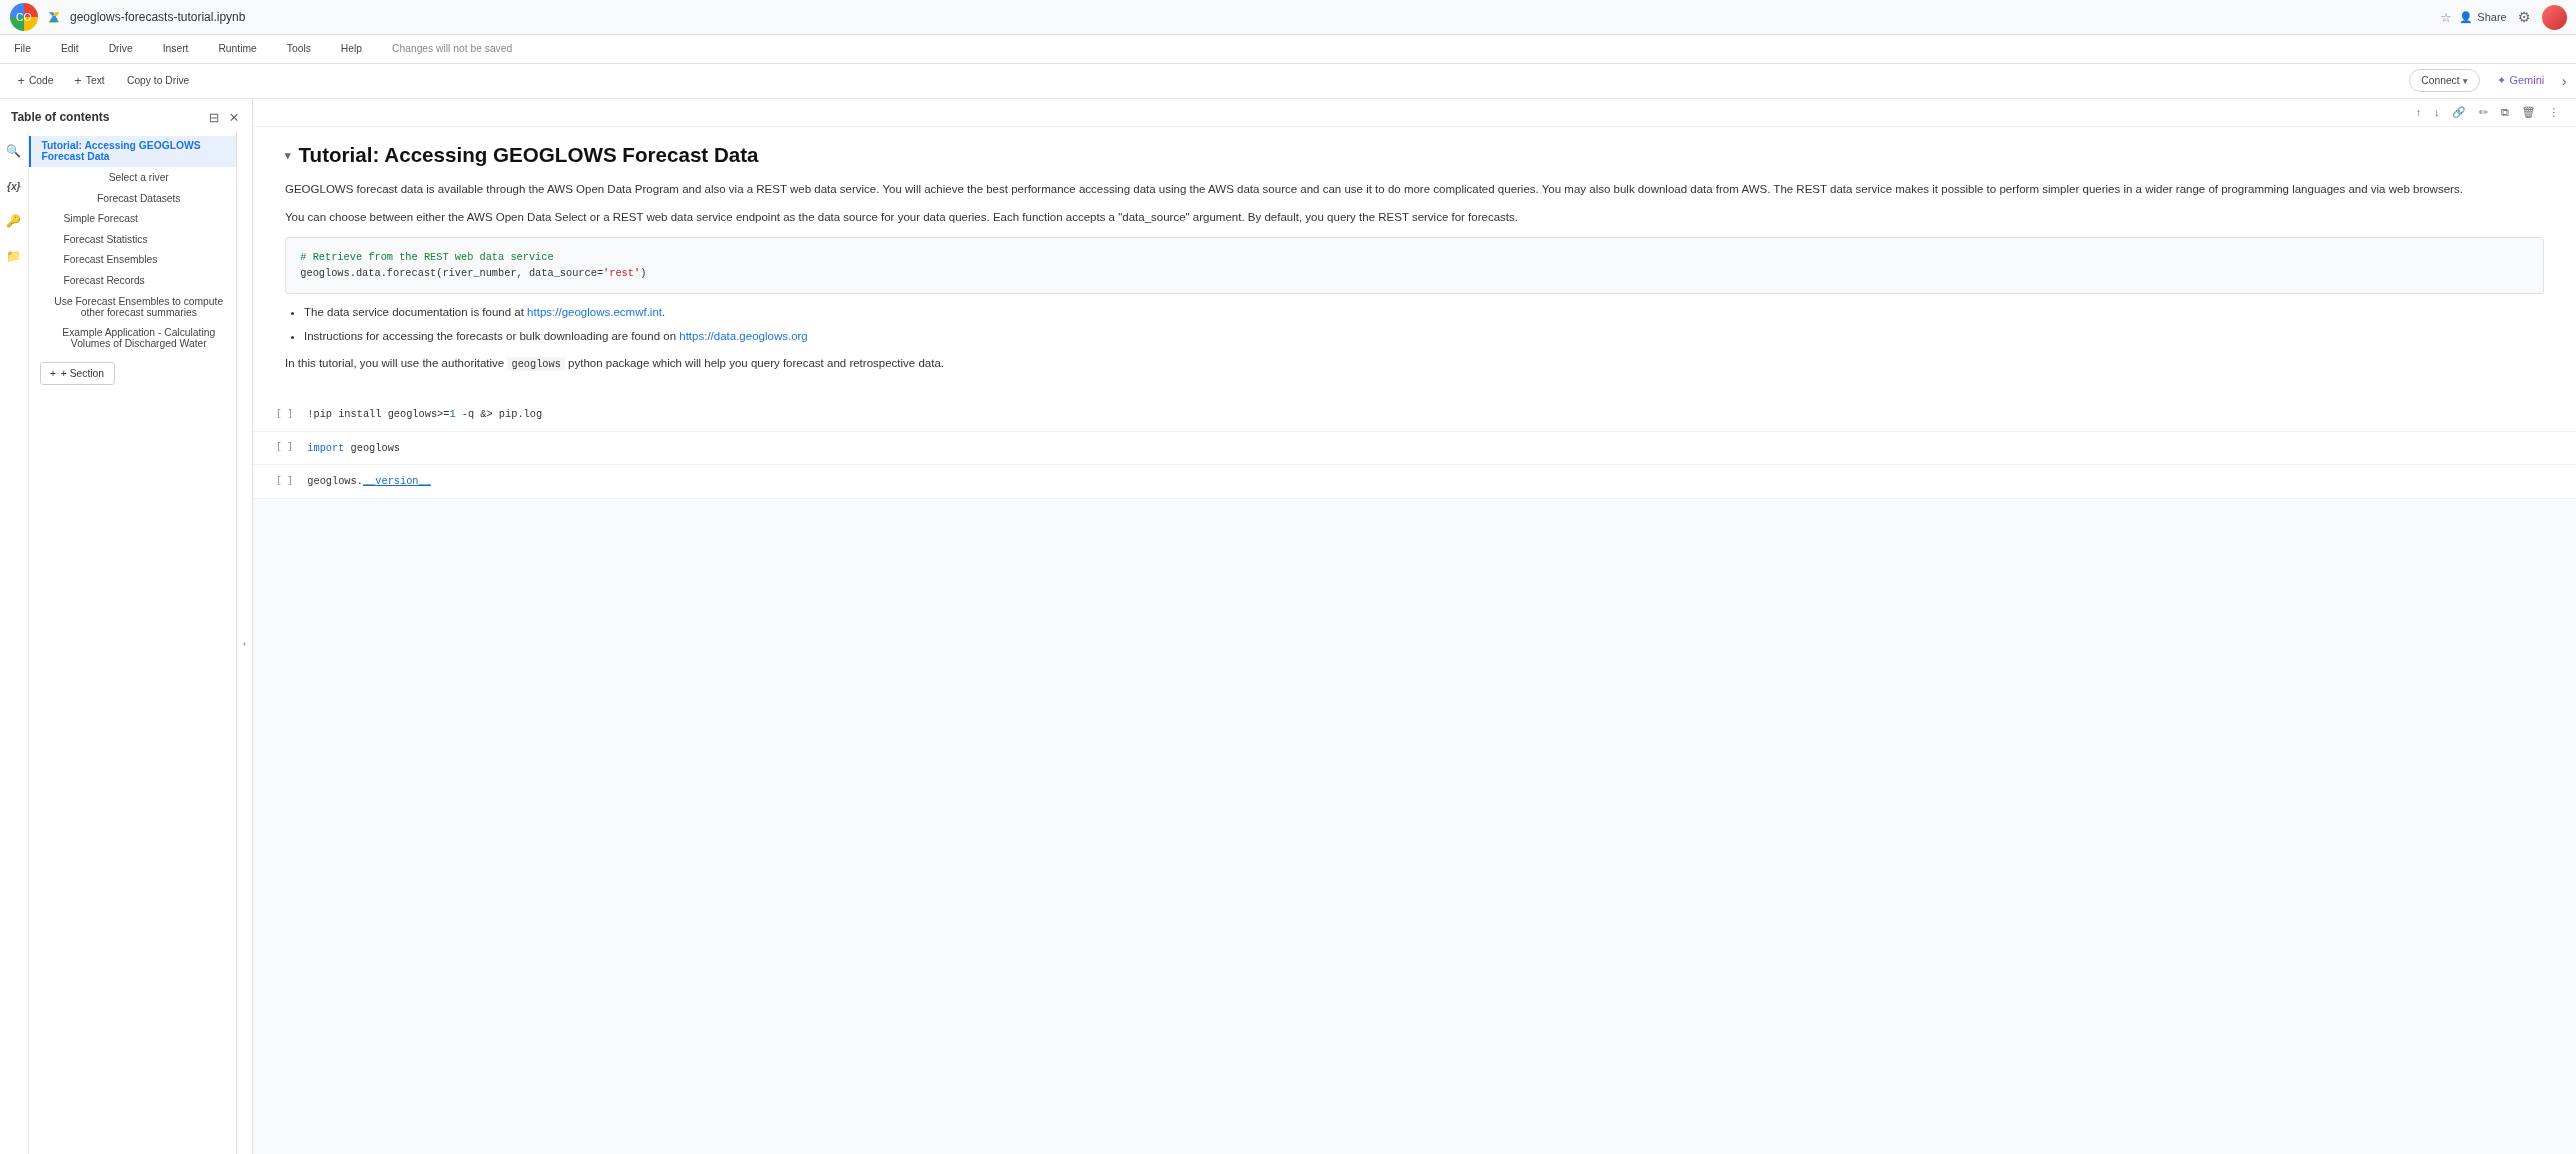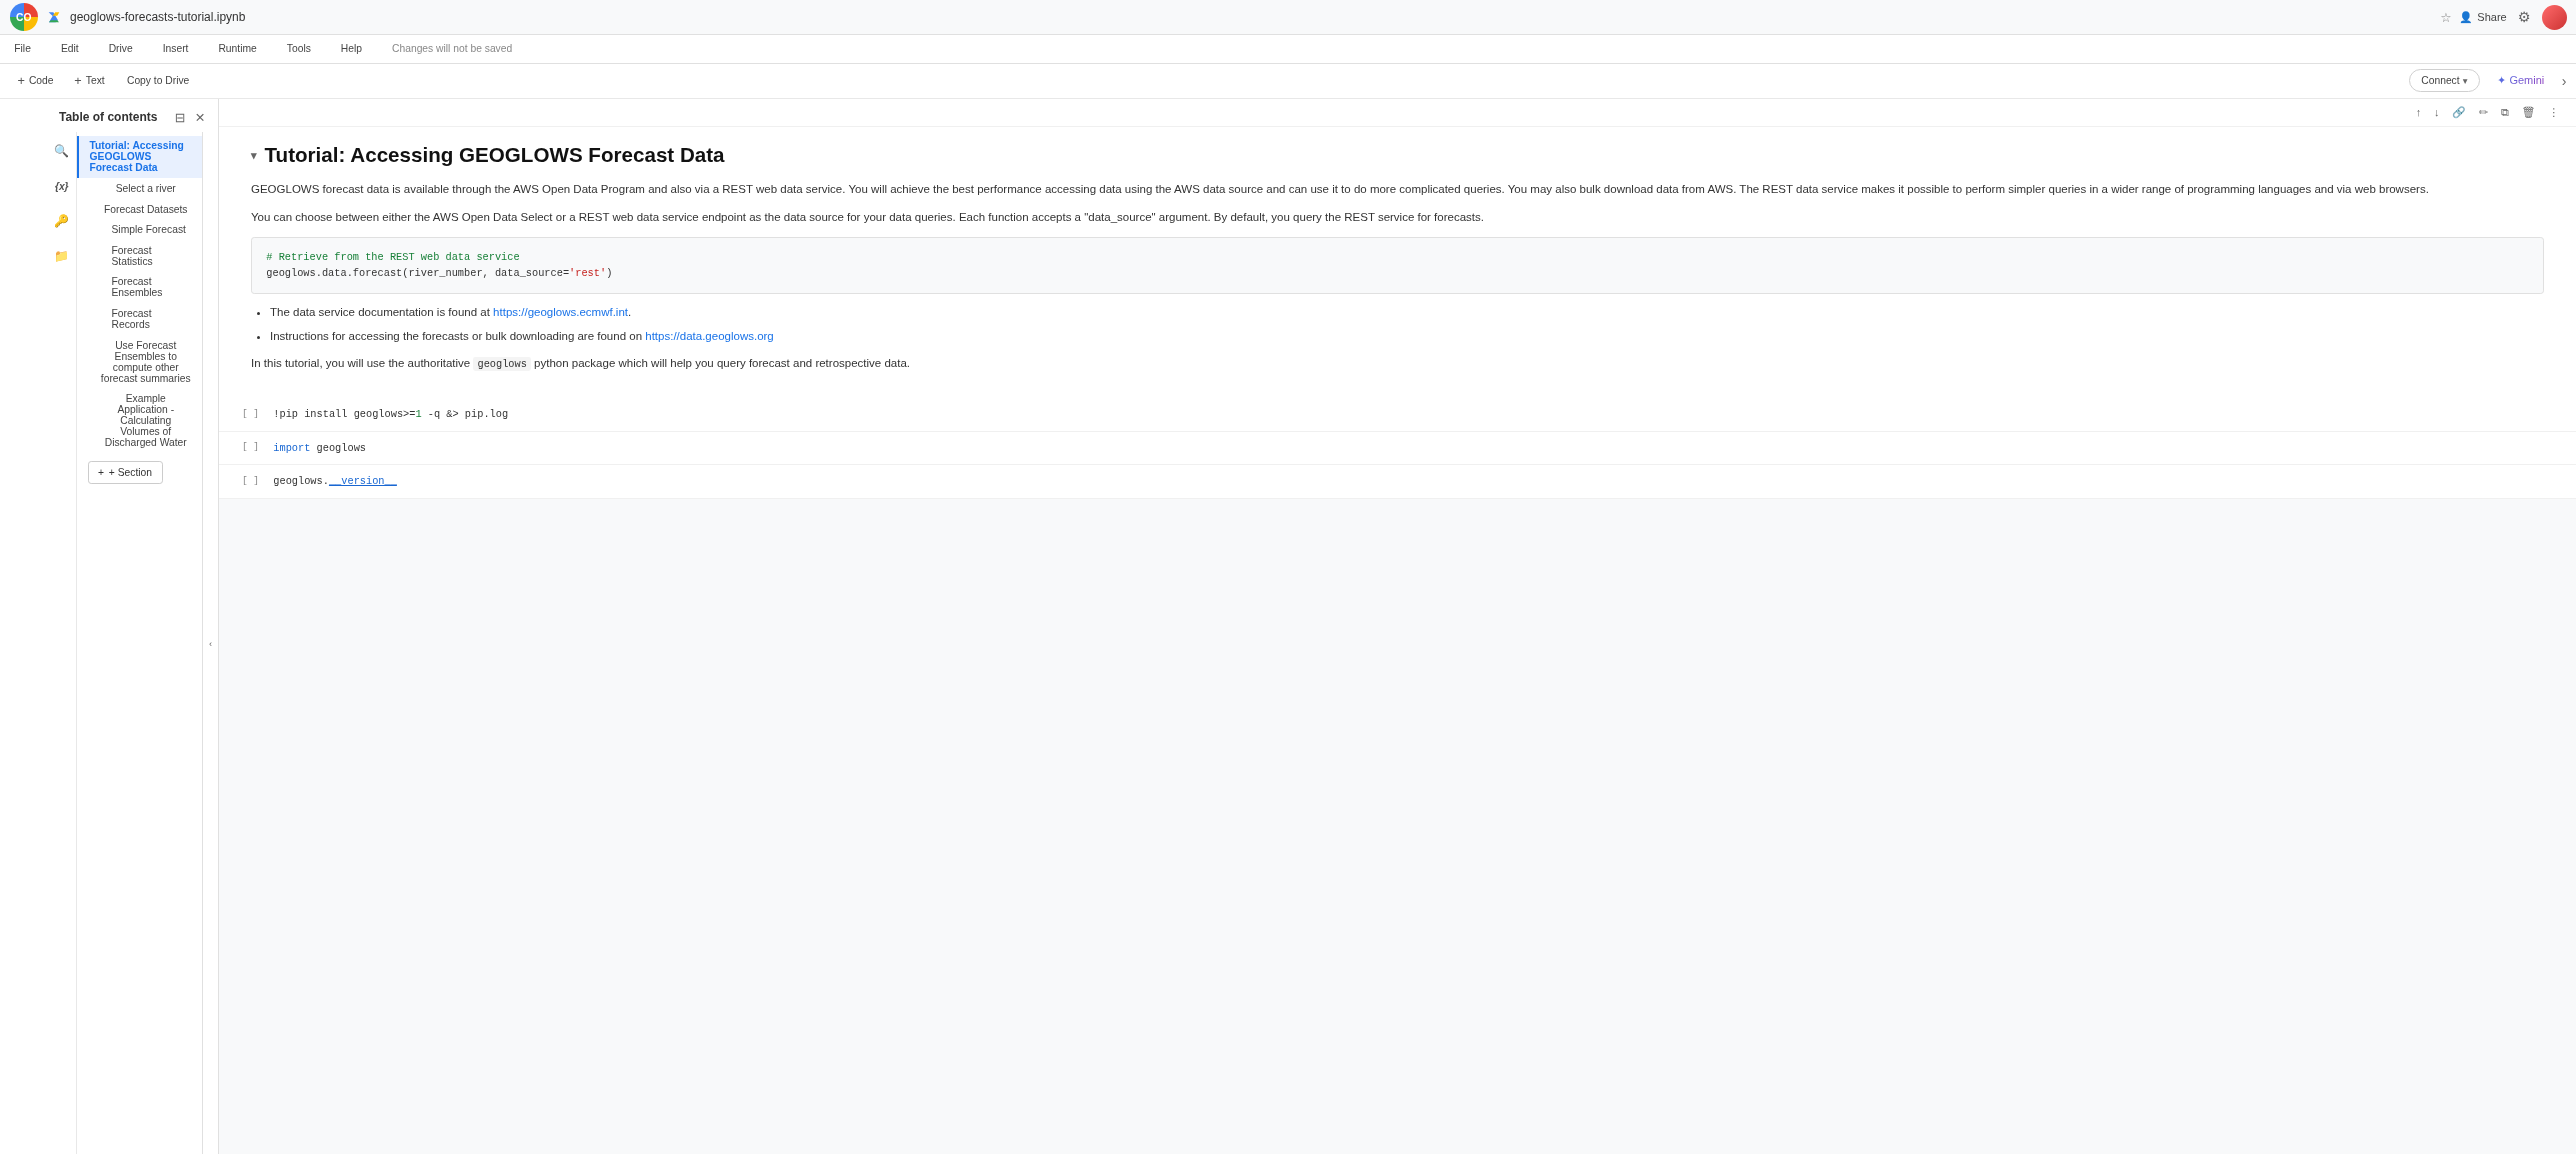--- a/index.html
+++ b/index.html
@@ -13,21 +13,21 @@
       background: #f8f9fa;
       border-bottom: 0.8px solid #e0e0e0;
       height: 35px;
       gap: 8px;
     }
     .chrome-logo {
       width: 28.5px; height: 28.5px;
       border-radius: 50%;
       background: conic-gradient(#ea4335 0deg 90deg, #fbbc04 90deg 180deg, #34a853 180deg 270deg, #4285f4 270deg 360deg);
       display: flex; align-items: center; justify-content: center;
-      font-weight: bold; color: white; font-size: 10.3px;
+      font-weight: normal; color: white; font-size: 10.3px;
       flex-shrink: 0;
     }
     .chrome-title {
       font-size: 12px; color: #333; font-weight: 400; flex: 1;
     }
     .star-icon { color: #888; font-size: 12.7px; cursor: pointer; }
     .chrome-actions { display: flex; align-items: center; gap: 11px; margin-left: auto; }
     .chrome-share-btn {
       display: flex; align-items: center; gap: 4px;
       background: none; border: none; cursor: pointer; font-size: 11px; color: #444;
@@ -105,28 +105,27 @@
 
     
     .main-layout {
       display: flex;
       flex: 1;
       overflow: hidden;
     }
 
     
     .sidebar {
-      width: 219px;
+      width: 253px;
       flex-shrink: 0;
       border-right: 0.8px solid #e0e0e0;
       background: #fff;
       display: flex;
       flex-direction: column;
       overflow: hidden;
-      padding-left: 48px;
     }
     .sidebar-header {
       display: flex;
       align-items: center;
       justify-content: space-between;
       padding: 9.5px 11px 6.3px;
     }
     .sidebar-title {
       font-size: 12px;
       font-weight: 600;

